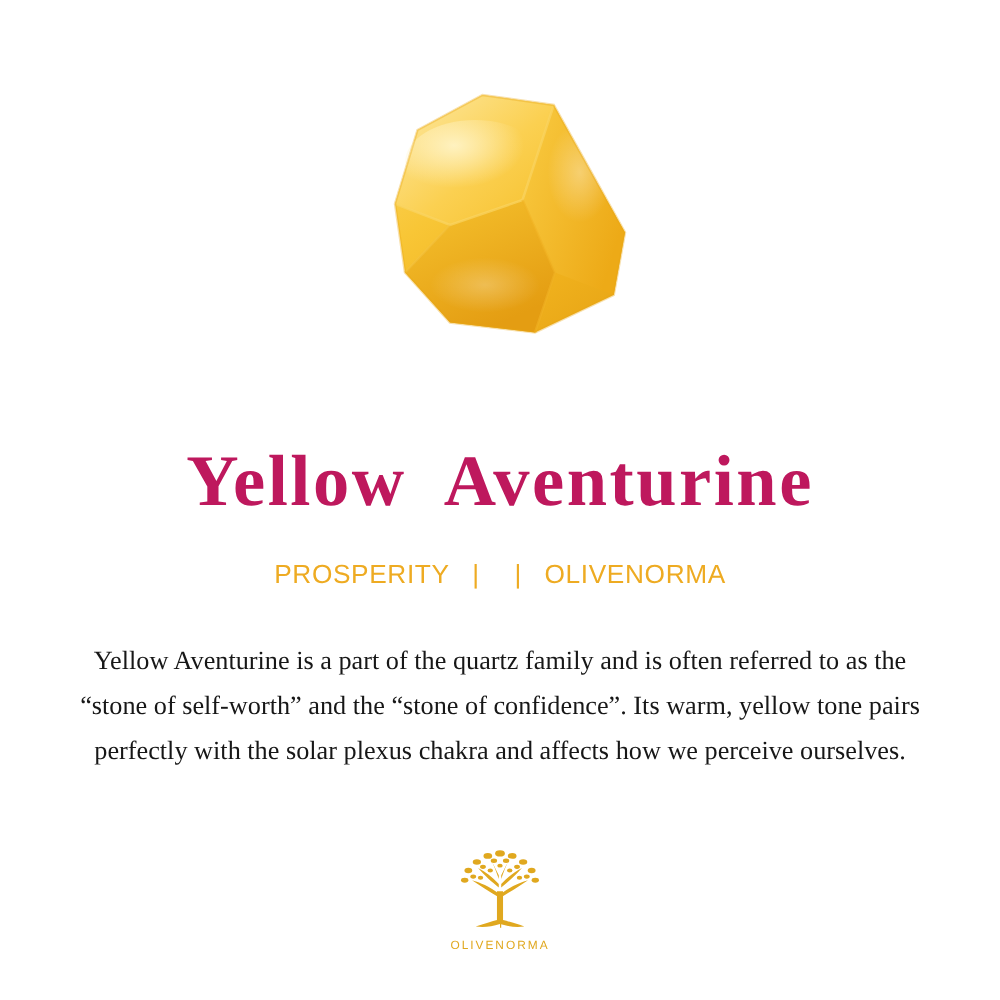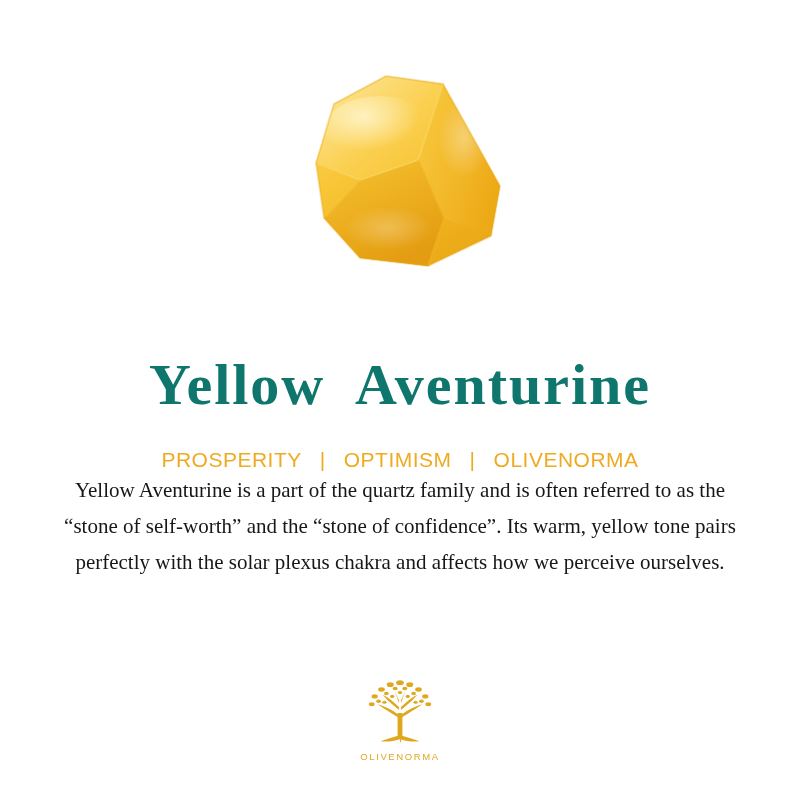--- a/index.html
+++ b/index.html
@@ -38,21 +38,21 @@
     width: 265px;
     height: 200px;
   }
   .stone svg { display: block; }
 
   
   .title {
     font-family: "Liberation Serif", serif;
     font-size: 58px;
     font-weight: 700;
-    color: #0f766e;
+    color: #be185d;
     letter-spacing: 2px;
     margin-top: 38px;
     line-height: 1;
     white-space: pre;
   }
 
   
   .keywords {
     display: flex;
     align-items: center;
@@ -63,20 +63,21 @@
     font-family: "Liberation Sans", sans-serif;
   }
   .kw { padding: 0 4px; }
   .sep {
     padding: 0 14px;
     color: #eeab22;
   }
 
   
   .description {
+    margin-top: 38px;
     width: 700px;
     text-align: center;
     font-family: "Liberation Serif", serif;
     font-size: 21px;
     line-height: 1.72;
     color: #171717;
   }
 
   
   .logo-wrap {
@@ -154,21 +155,20 @@
         <path d="M48 95 L66 36 L118 8 L175 16 L232 118 L223 168 L160 198 L92 190 L56 150 Z" fill="none" stroke="#e7a513" stroke-opacity="0.35" stroke-width="2"></path>
       </svg>
     </div>
   </div>
 
   <div class="title">Yellow  Aventurine</div>
 
   <div class="keywords">
     <span class="kw">PROSPERITY</span>
     <span class="sep">|</span>
-    <span class="kw">OPTIMISM</span>
     <span class="sep">|</span>
     <span class="kw">OLIVENORMA</span>
   </div>
 
   <div class="description">Yellow Aventurine is a part of the quartz family and is often referred to as the “stone of self-worth” and the “stone of confidence”. Its warm, yellow tone pairs perfectly with the solar plexus chakra and affects how we perceive ourselves.</div>
 
   <div class="logo-wrap">
     <svg class="logo-mark" viewBox="0 0 80 76" xmlns="http://www.w3.org/2000/svg">
       <g fill="#e0a81f">
 

